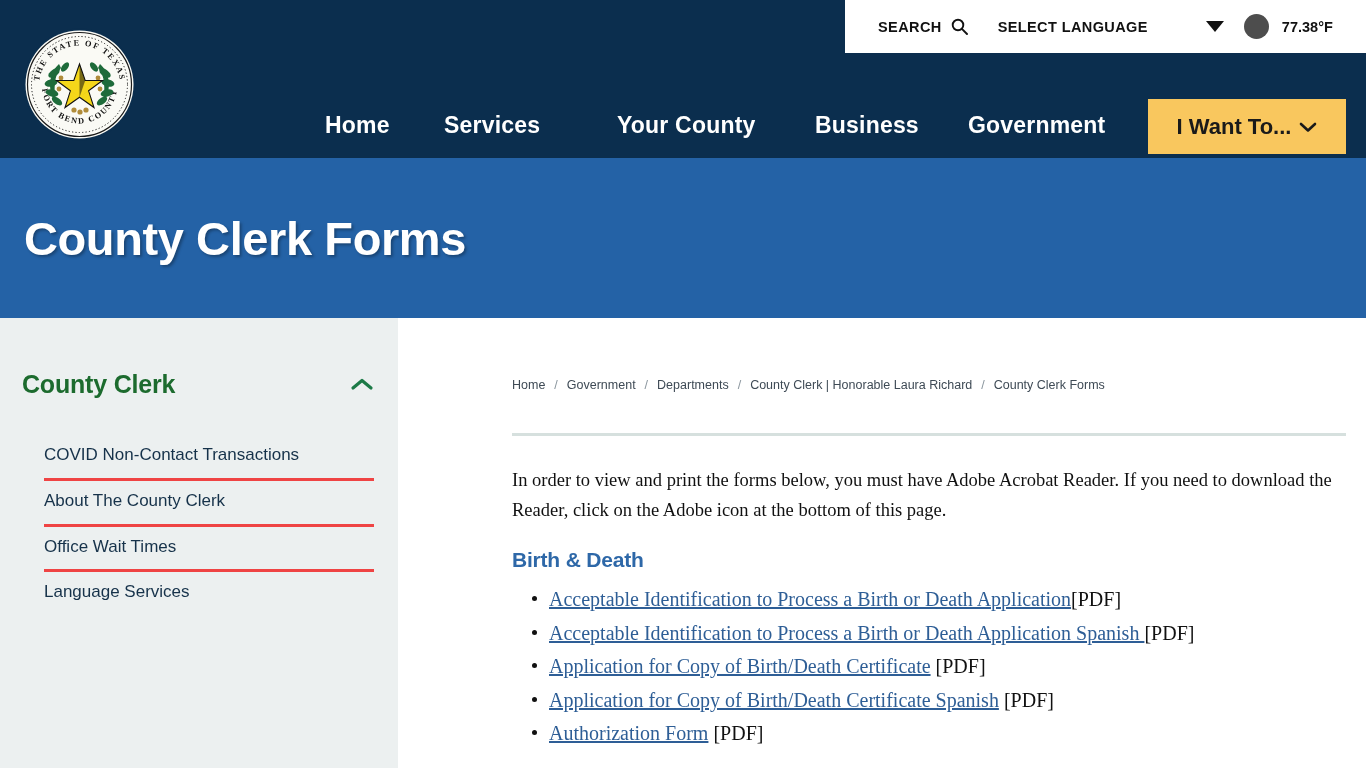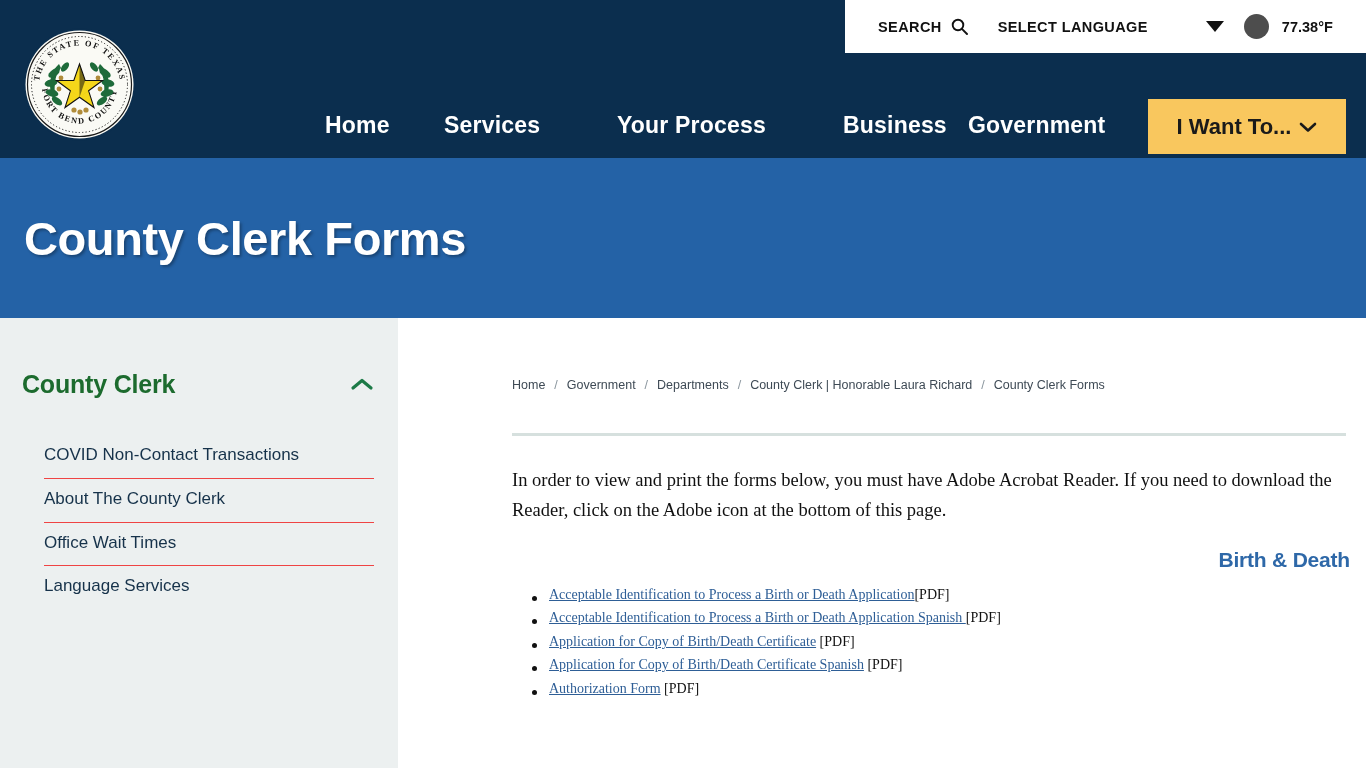--- a/index.html
+++ b/index.html
@@ -66,21 +66,21 @@
     font-weight: bold;
     letter-spacing: 0.2px;
     white-space: nowrap;
     text-decoration: none;
     position: absolute;
     top: 14px;
   }
   .nav-home { left: 325px; }
   .nav-services { left: 444px; }
   .nav-your-county { left: 617px; }
-  .nav-business { left: 843px; }
+  .nav-business { left: 815px; }
   .nav-government { left: 968px; }
   .iwant-btn {
     position: absolute;
     left: 1148px; top: 99px;
     width: 198px; height: 55px;
     background: #F9C75E;
     display: flex; align-items: center; justify-content: center;
     gap: 8px;
     cursor: pointer;
   }
@@ -129,21 +129,21 @@
     font-weight: bold;
     letter-spacing: -0.2px;
   }
   .chev-up svg { display: block; }
   .side-list { list-style: none; padding: 0 24px 0 44px; }
   .side-item {
     font-size: 17px;
     color: #16324A;
     line-height: 1.28;
     padding: 9px 0 12px 0;
-    border-bottom: 1px solid #ef4444;
+    border-bottom: 3px solid #ef4444;
     cursor: pointer;
   }
   .side-item:last-child { border-bottom: none; }
 
   .main {
     flex: 1;
     background: #ffffff;
     padding: 60px 0 0 114px;
   }
   .breadcrumb {
@@ -176,26 +176,25 @@
     line-height: 1.62;
     width: 838px;
     margin-bottom: 22px;
   }
   .h3-blue {
     color: #2E68A8;
     font-size: 21px;
     font-weight: bold;
     letter-spacing: -0.2px;
     margin-bottom: 11px;
-    text-align: right;
   }
   .form-list { list-style: none; padding-left: 20px; }
   .form-item {
     font-family: "Liberation Serif", serif;
-    font-size: 14px;
+    font-size: 20px;
     color: #111111;
     line-height: 1.68;
     position: relative;
     padding-left: 17px;
   }
   .form-item::before {
     content: "";
     position: absolute;
     left: 0; top: 13px;
     width: 5px; height: 5px;
@@ -274,21 +273,21 @@
       <span>SELECT LANGUAGE</span>
     </div>
     <div class="caret-down"></div>
     <div class="weather-dot"></div>
     <div class="temp">77.38°F</div>
   </div>
 
   <div class="mainnav">
     <a class="nav-link nav-home">Home</a>
     <a class="nav-link nav-services">Services</a>
-    <a class="nav-link nav-your-county">Your Process</a>
+    <a class="nav-link nav-your-county">Your County</a>
     <a class="nav-link nav-business">Business</a>
     <a class="nav-link nav-government">Government</a>
   </div>
 
   <div class="iwant-btn">
     <span class="iwant-label">I Want To...</span>
     <span class="iwant-chev">
       <svg width="18" height="12" viewBox="0 0 18 12">
         <polyline points="2,3 9,9.5 16,3" fill="none" stroke="#1a1a1a" stroke-width="2.6" stroke-linecap="round" stroke-linejoin="round"></polyline>
       </svg>

